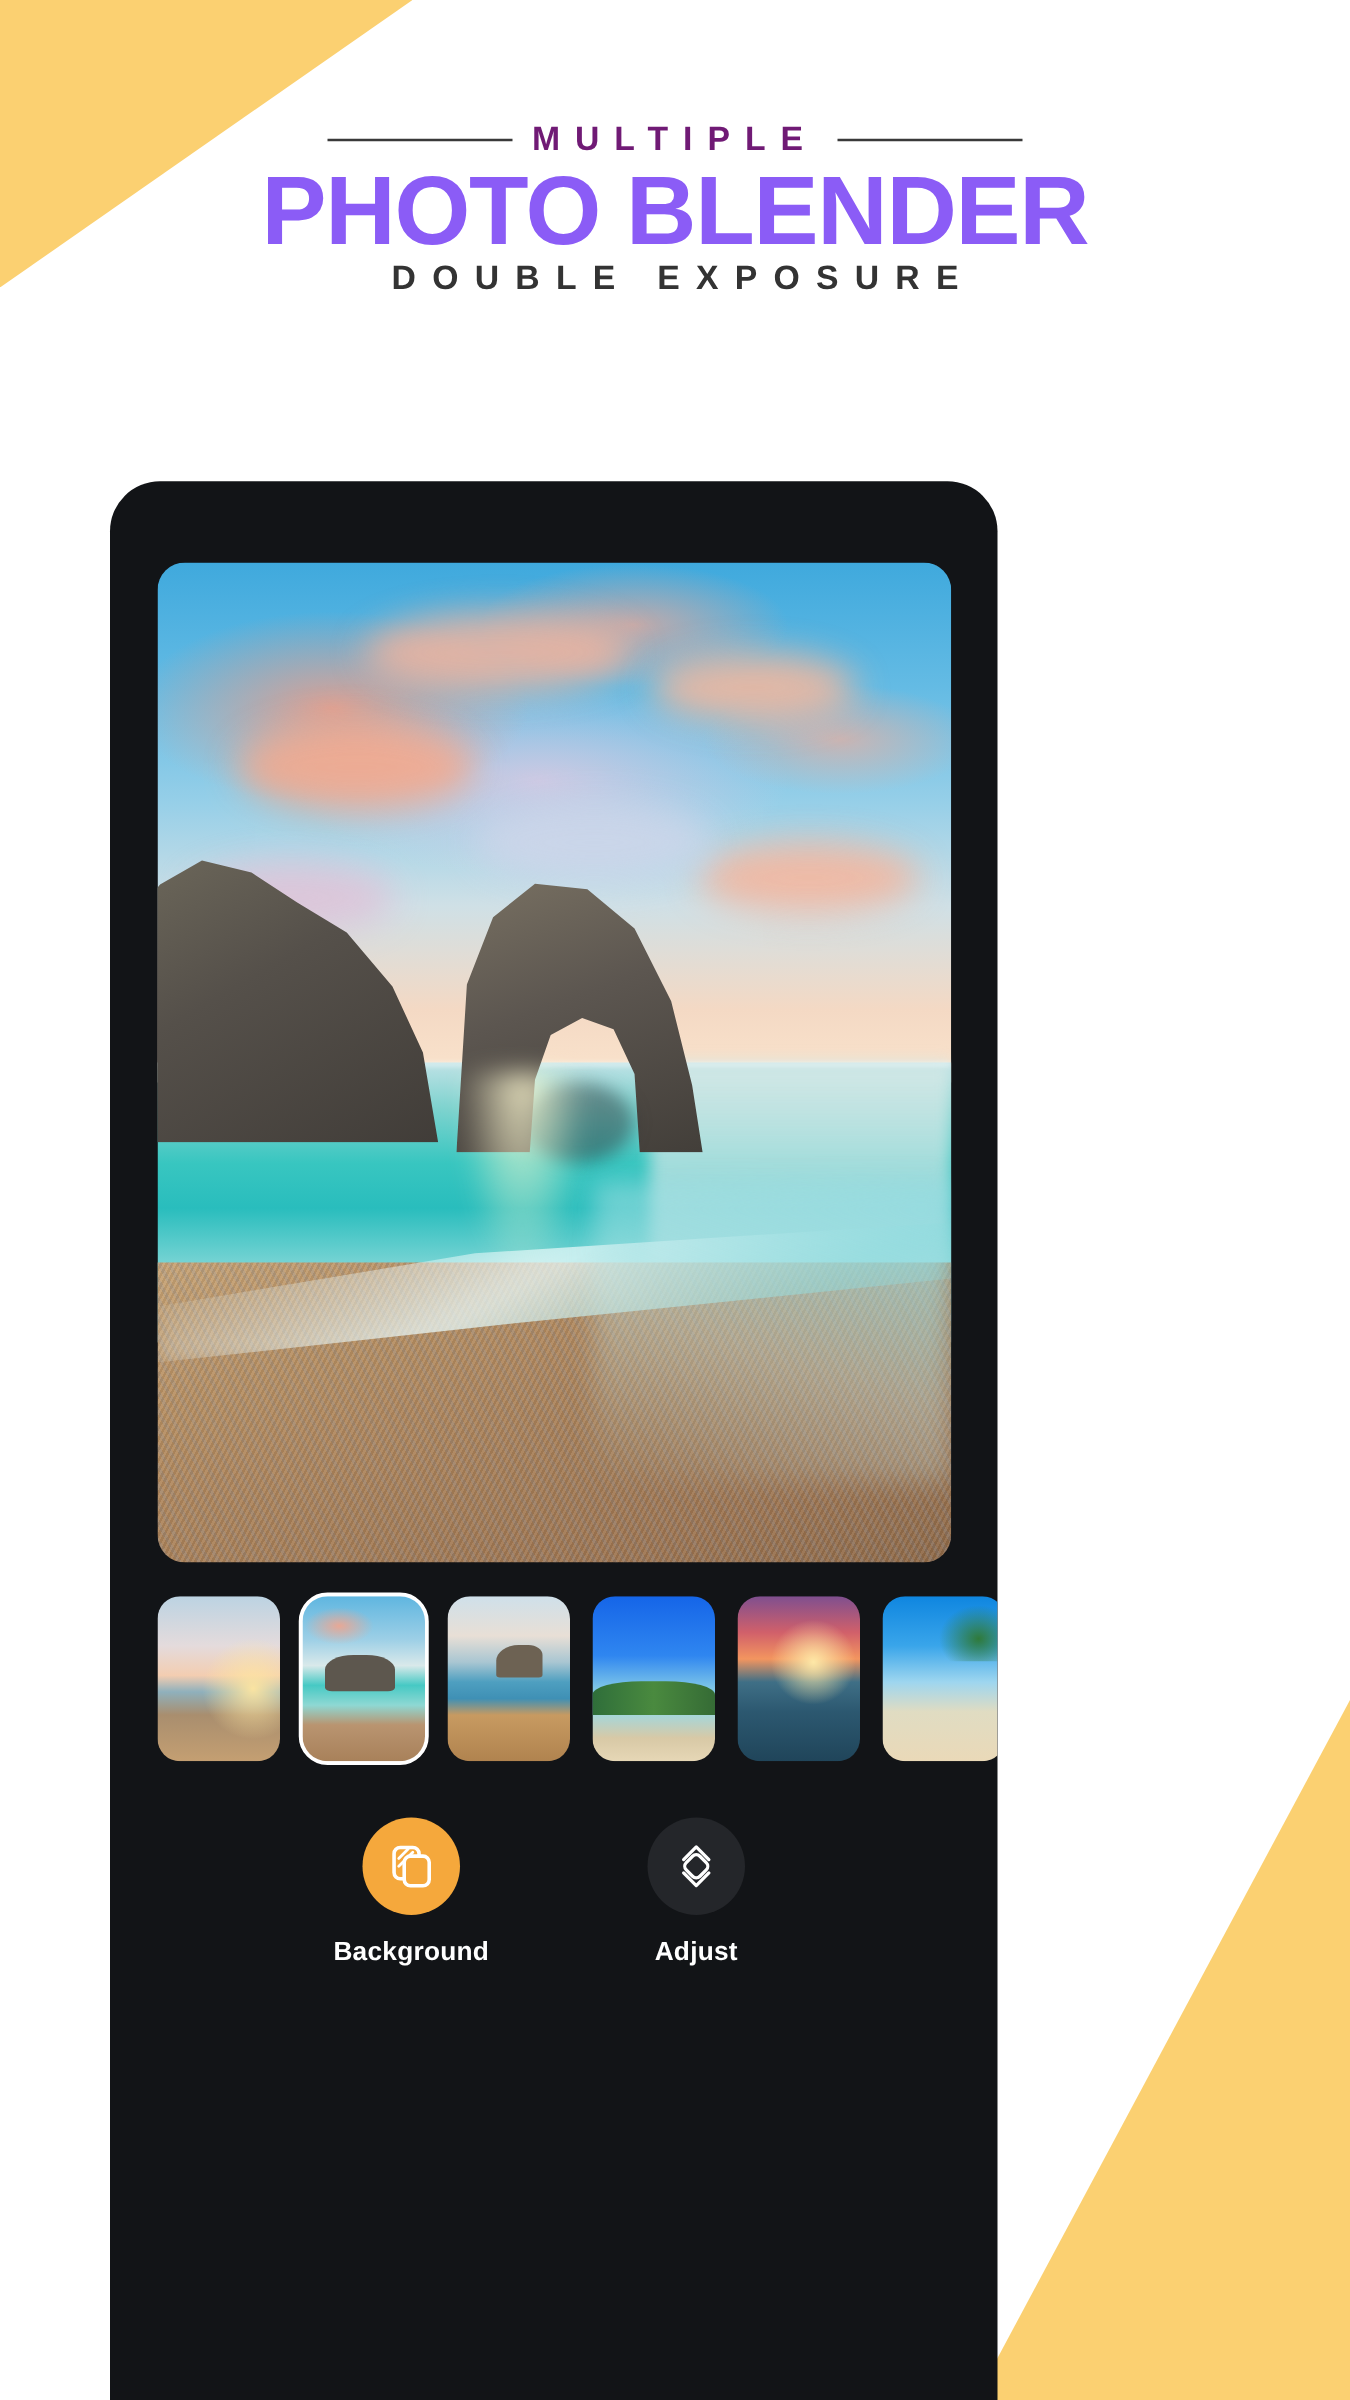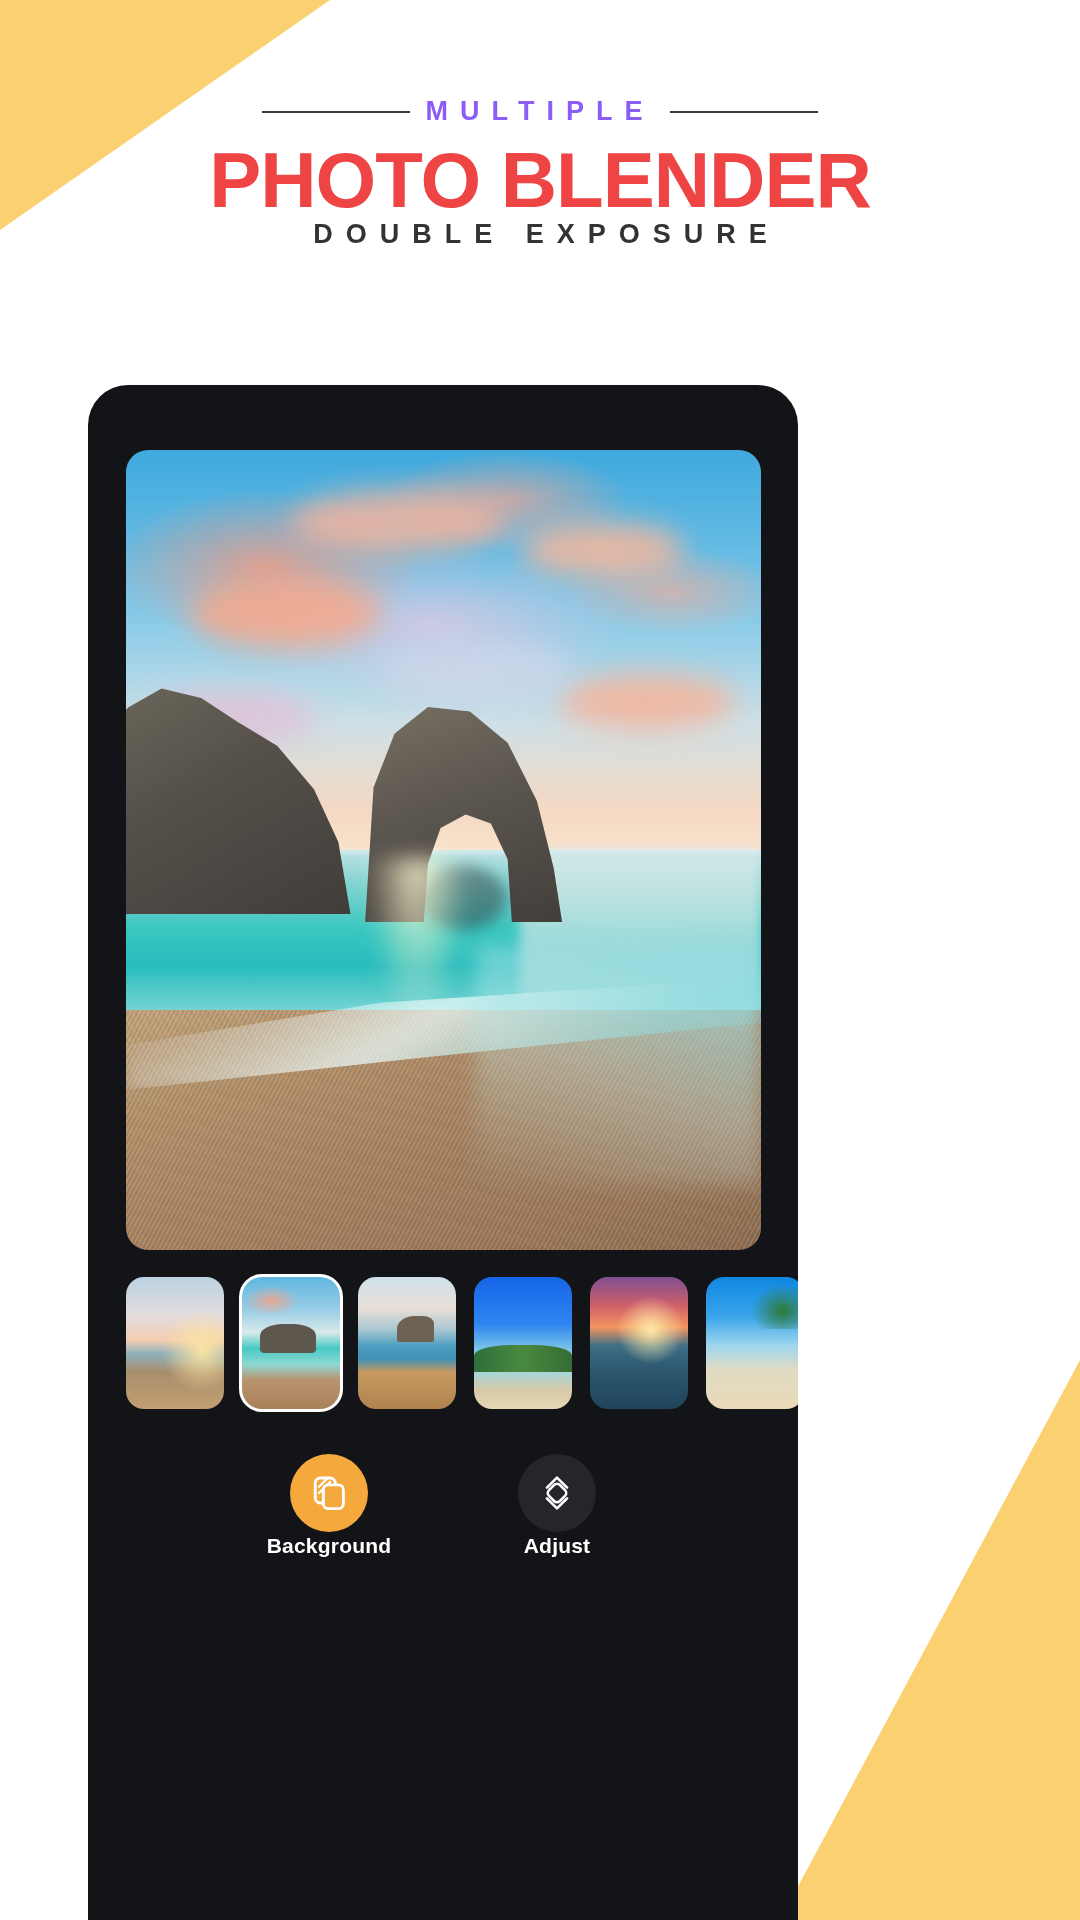--- a/index.html
+++ b/index.html
@@ -22,26 +22,26 @@
     background:#FBD071;
     clip-path:polygon(100% 0, 100% 100%, 0 100%);
   }
 
   
   .promo{ position:absolute; left:0; top:96px; width:1080px; text-align:center; z-index:4; }
   .kicker-row{ display:flex; align-items:center; justify-content:center; gap:0; }
   .kicker-rule{ height:2px; background:#3a3a3a; width:148px; }
   .kicker{
     font-size:27px; font-weight:700; letter-spacing:12px;
-    color:#8b5cf6; padding:0 16px; white-space:nowrap;
+    color:#701a75; padding:0 16px; white-space:nowrap;
   }
   .promo-title{
-    margin-top:14px;
+    margin-top:2px;
     font-size:78px; font-weight:800; letter-spacing:-1px;
-    color:#ef4444; line-height:1; white-space:nowrap;
+    color:#8b5cf6; line-height:1; white-space:nowrap;
   }
   .promo-sub{
     font-size:27px; font-weight:700; letter-spacing:13px;
     color:#333333; white-space:nowrap;
     padding-left:13px;
   }
 
   
   .phone{
     position:absolute; left:88px; top:385px;
@@ -212,21 +212,21 @@
     background:radial-gradient(ellipse at 60% 60%, #2f7a3a, rgba(47,122,58,0) 70%);
   }
 
   
   .toolbar{
     position:absolute; left:0; top:1055px; width:710px; height:220px;
     display:flex; align-items:flex-start; justify-content:center;
     gap:78px; padding-top:14px;
   }
   .tool{
-    width:150px; display:flex; flex-direction:column; align-items:center; gap:2px;
+    width:150px; display:flex; flex-direction:column; align-items:center; gap:18px;
     cursor:pointer;
   }
   .tool-circle{
     width:78px; height:78px; border-radius:50%;
     background:#24262a;
     display:flex; align-items:center; justify-content:center;
   }
   .tool.active .tool-circle{ background:#F5A83C; }
   .tool-label{
     font-size:21px; font-weight:700; color:#ffffff; letter-spacing:.2px;

